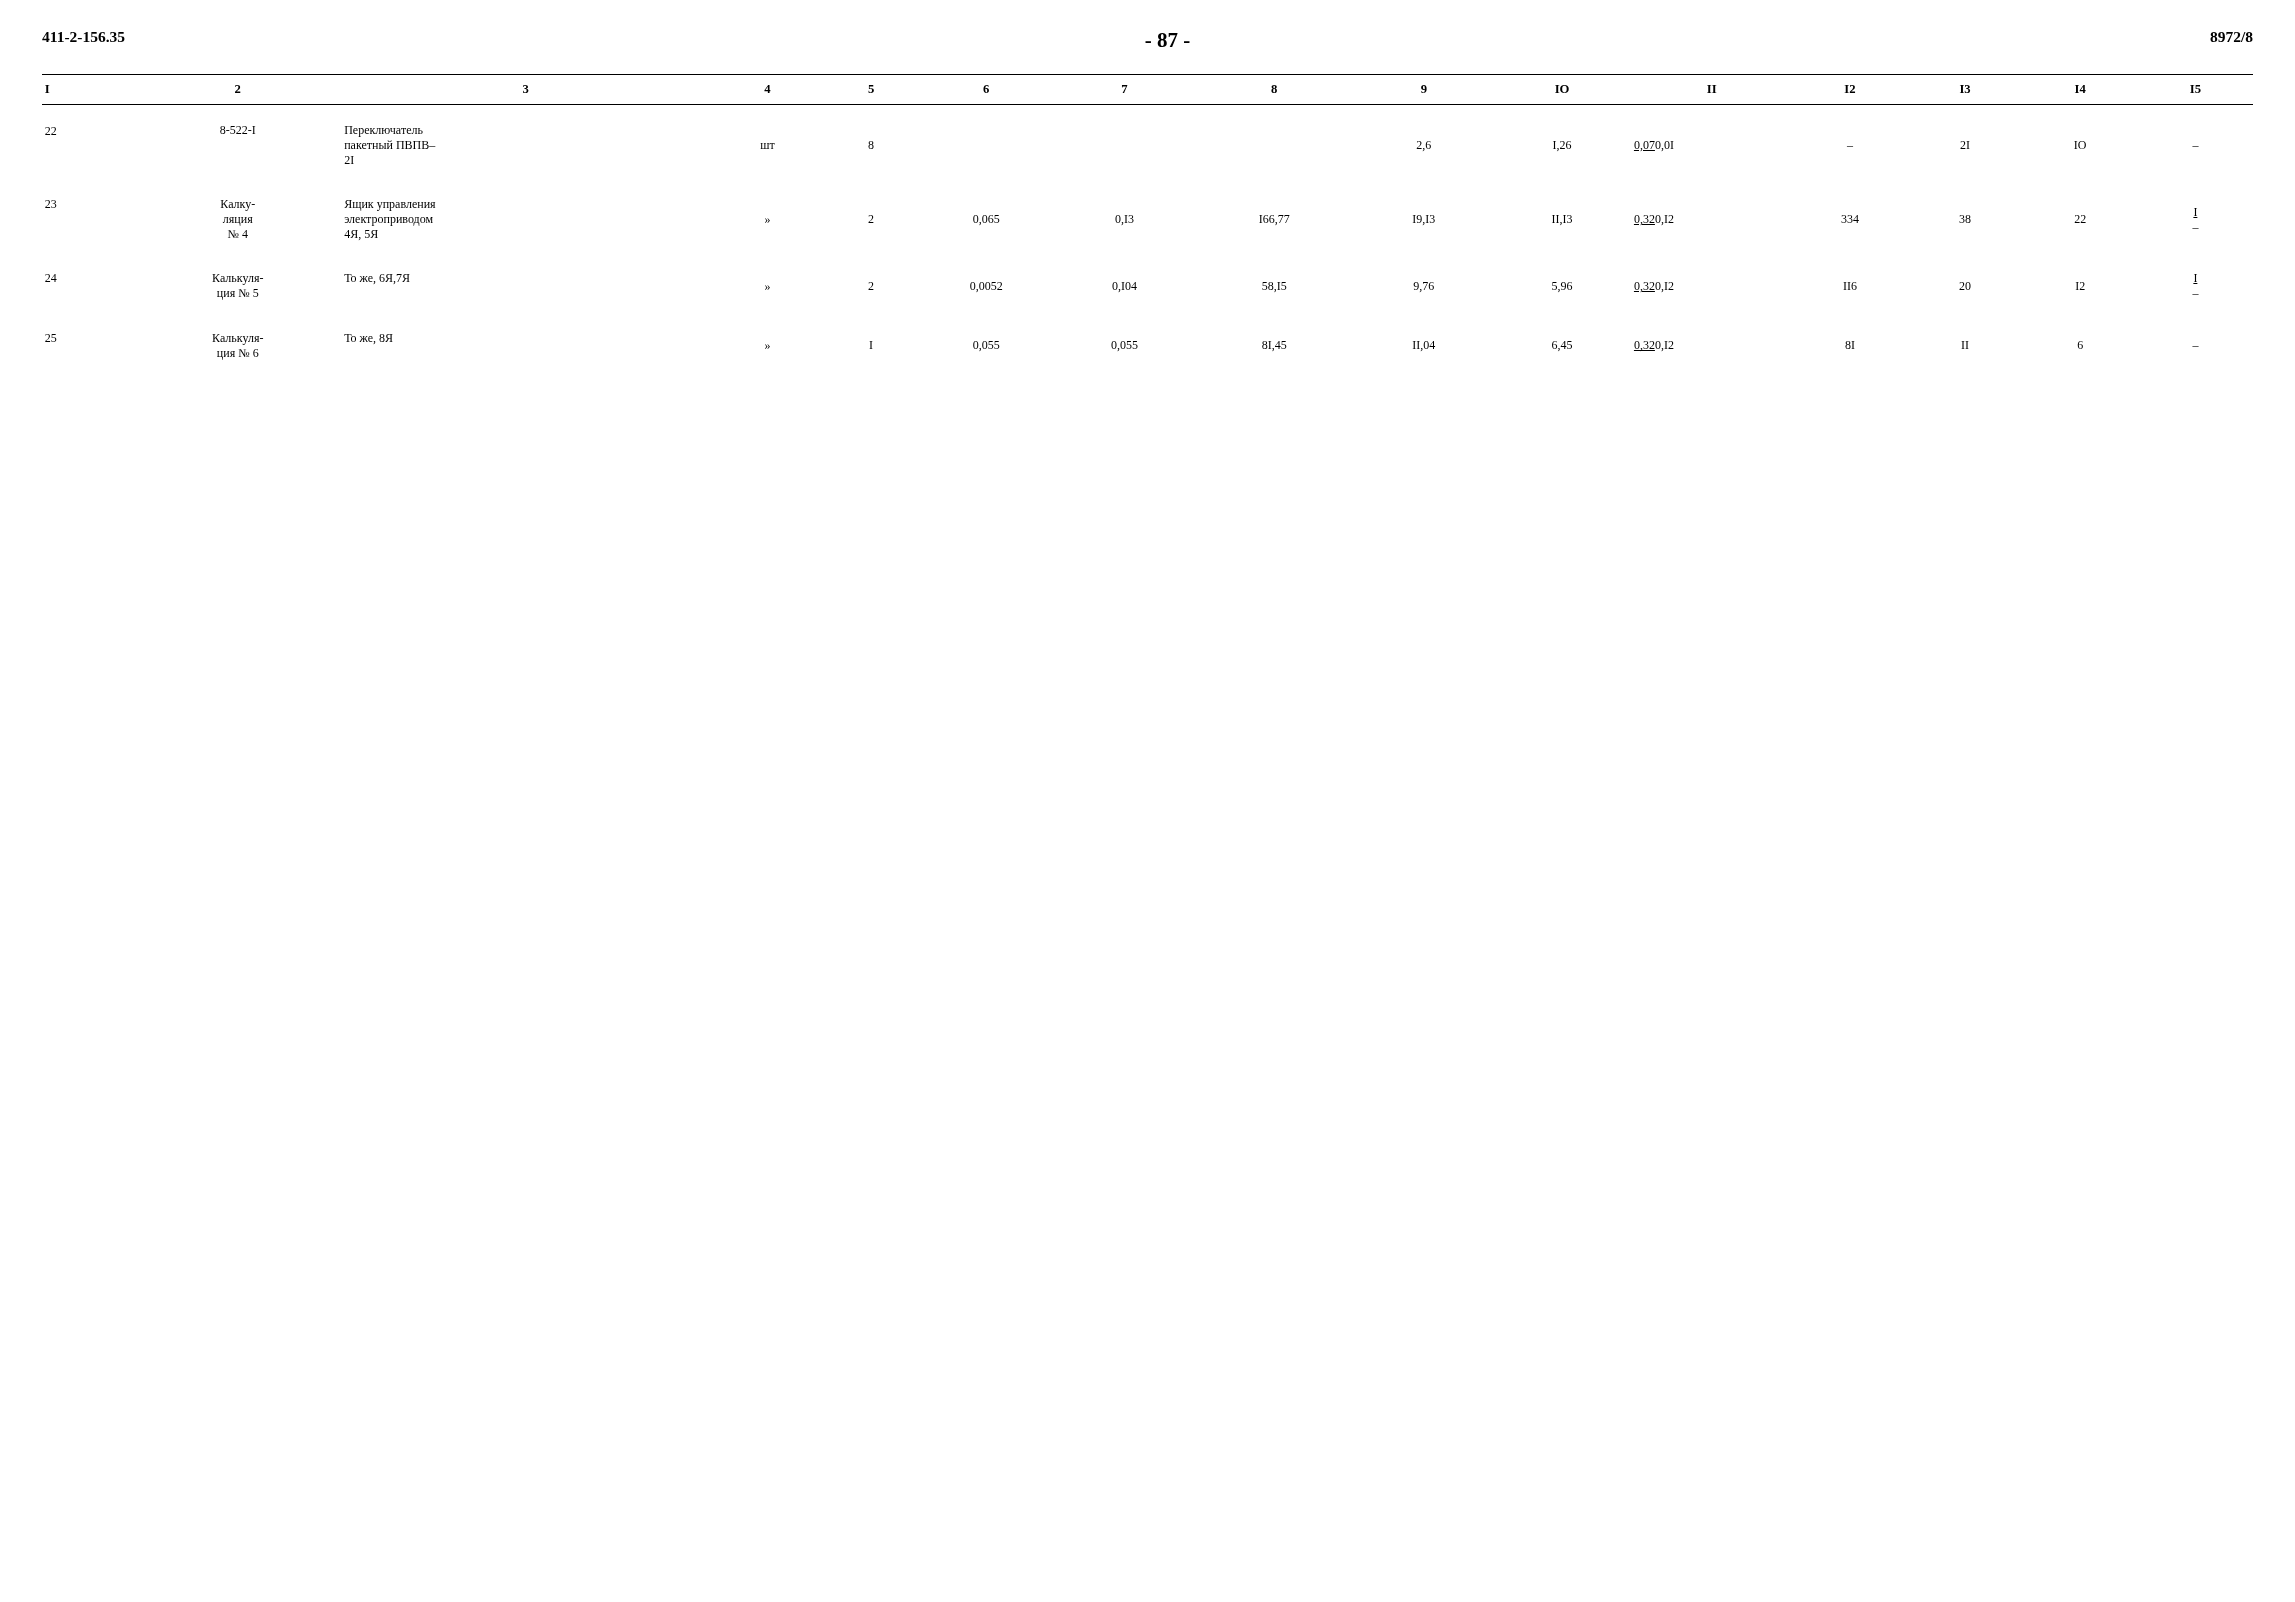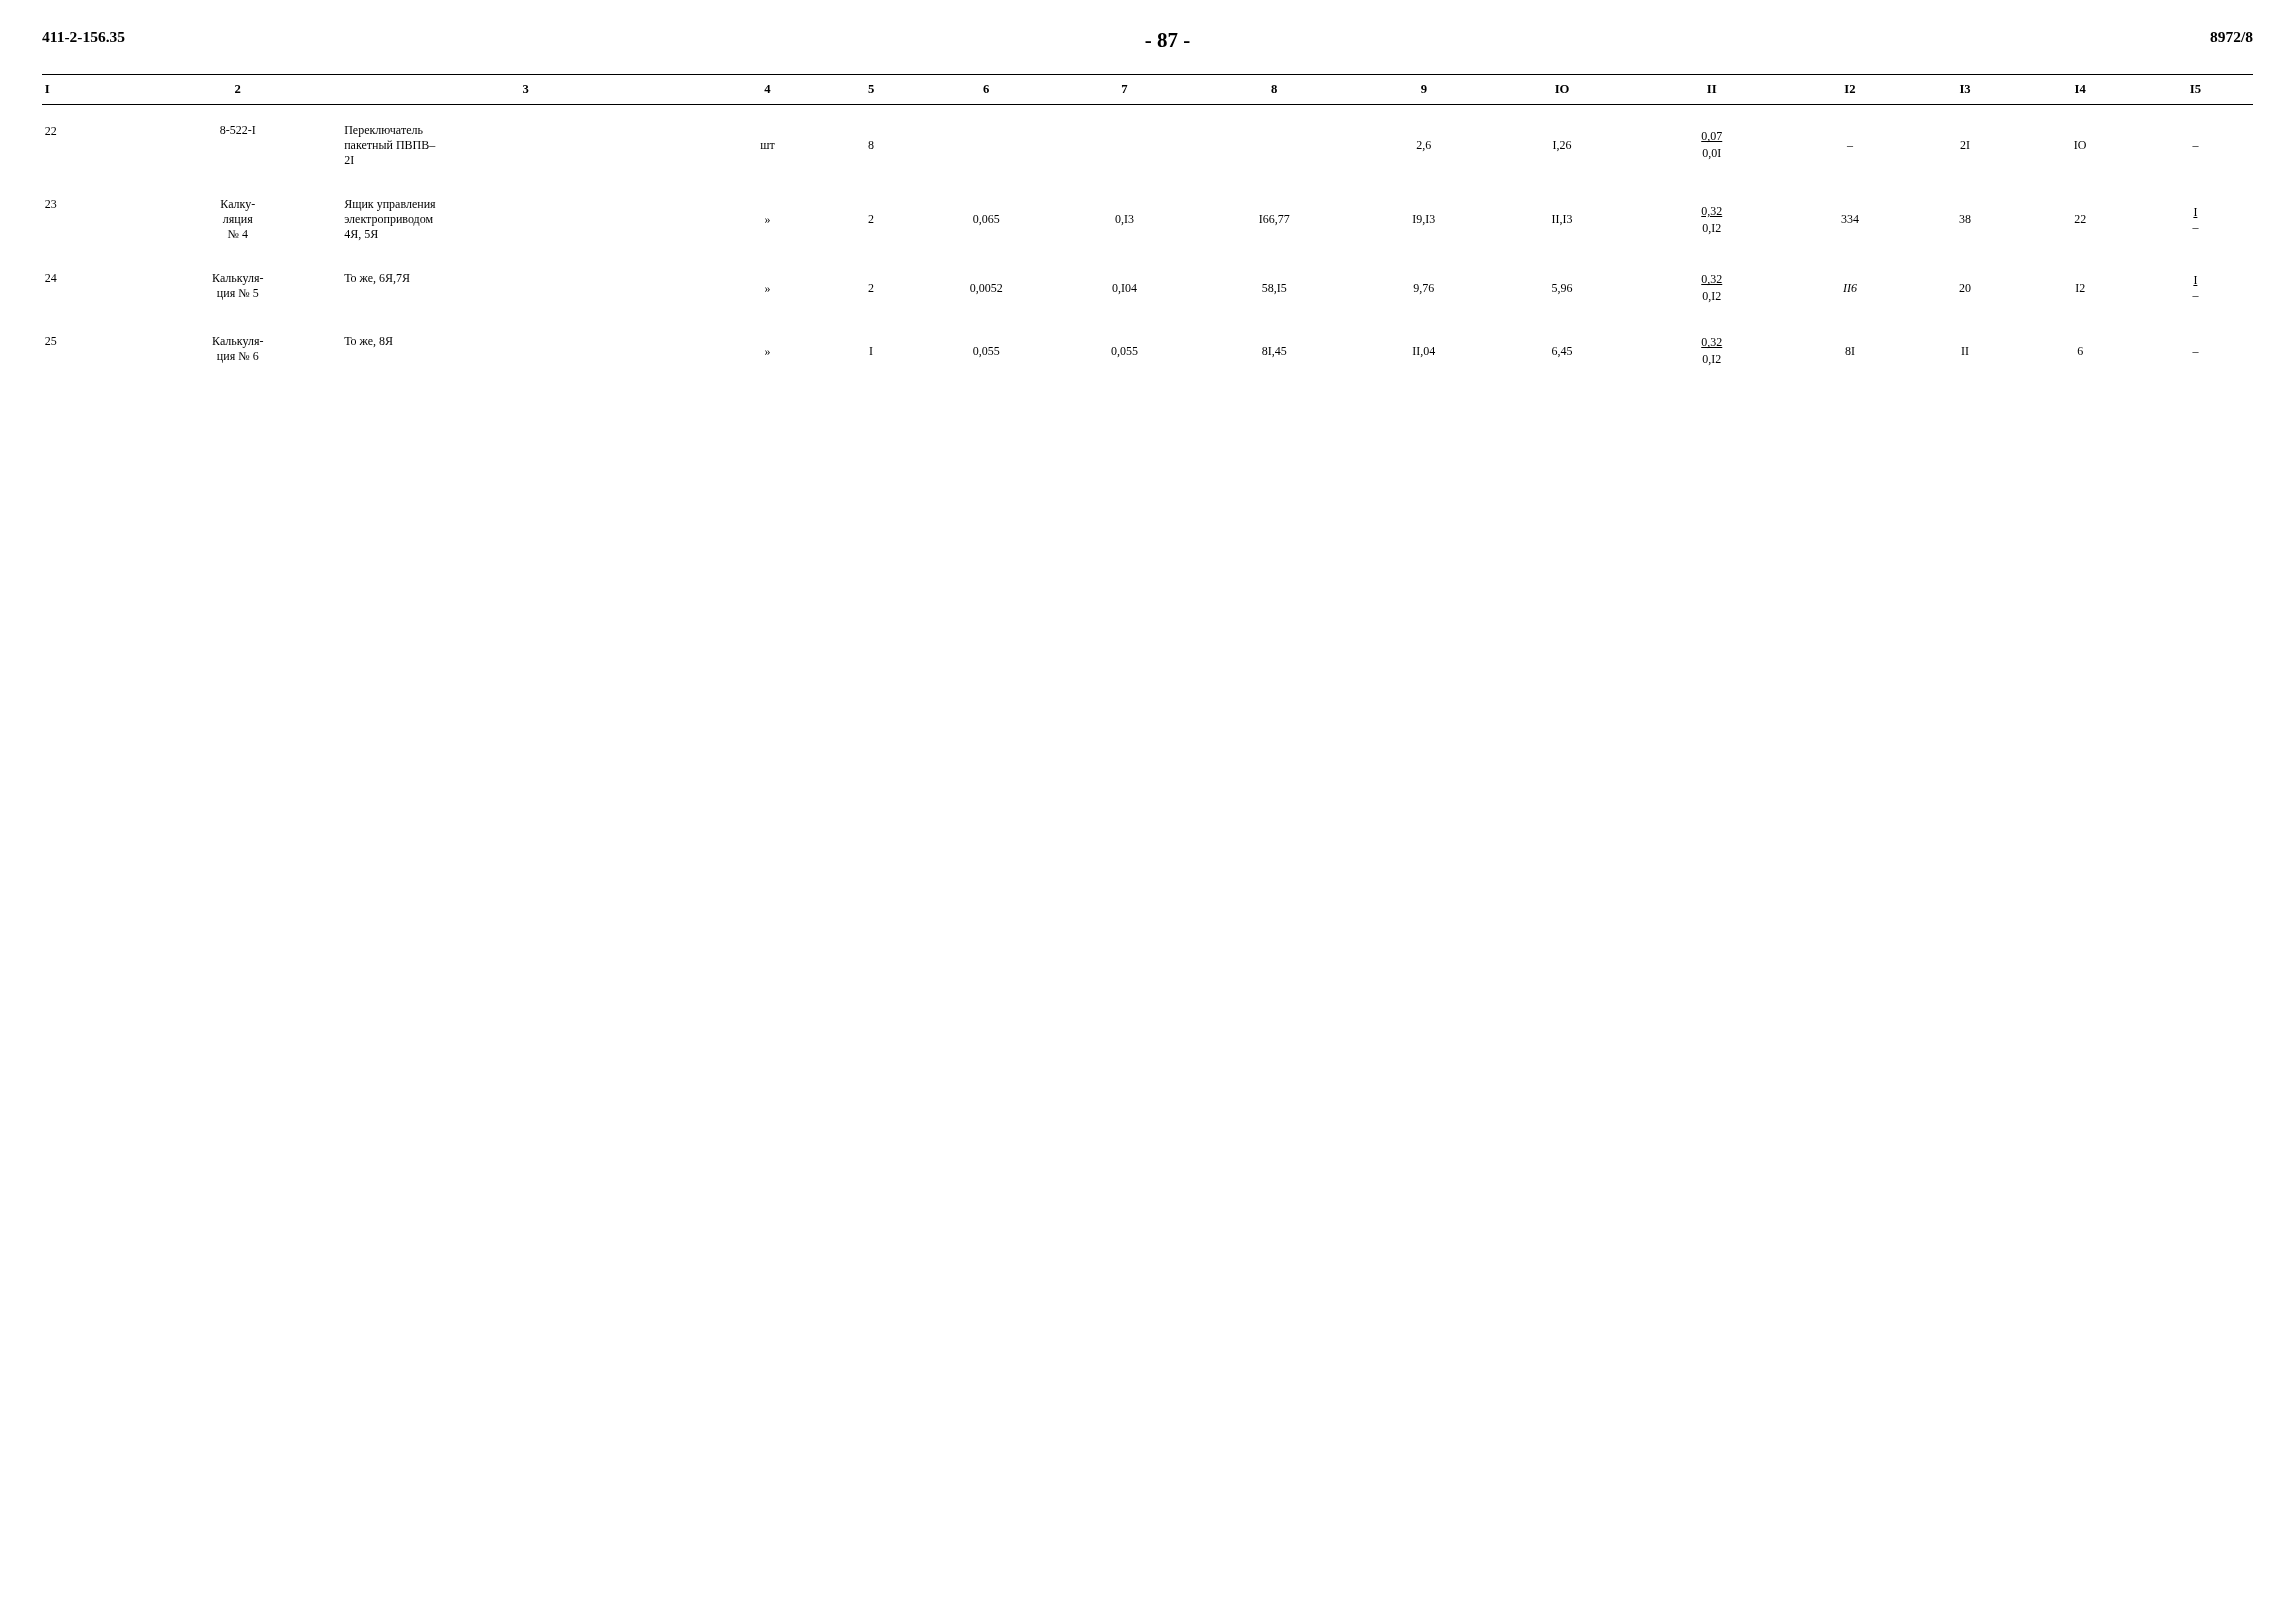--- a/index.html
+++ b/index.html
@@ -86,21 +86,21 @@
     .col-13 { width: 5%; text-align: center; }
     .col-14 { width: 5%; text-align: center; }
     .col-15 { width: 5%; text-align: center; margin-top: 13px; }
 
     .row-separator {
       height: 14px;
     }
 
     .stacked-val {
       display: flex;
-      flex-direction: column;
+      flex-direction: row;
       align-items: center;
       line-height: 1.4;
     }
 
     .stacked-val .top-val {
       text-decoration: underline;
     }
 
     .row-num-cell {
       vertical-align: top;
@@ -236,21 +236,21 @@
         <td class="col-7" style="text-align:center; vertical-align:middle;">0,I04</td>
         <td class="col-8" style="text-align:center; vertical-align:middle;">58,I5</td>
         <td class="col-9" style="text-align:center; vertical-align:middle;">9,76</td>
         <td class="col-10" style="text-align:center; vertical-align:middle;">5,96</td>
         <td class="col-11" style="text-align:center; vertical-align:middle;">
           <div class="stacked-val">
             <span class="top-val">0,32</span>
             <span>0,I2</span>
           </div>
         </td>
-        <td class="col-12" style="text-align:center; vertical-align:middle;font-style:italic;">II6</td>
+        <td class="col-12" style="text-align:center; vertical-align:middle;">II6</td>
         <td class="col-13" style="text-align:center; vertical-align:middle;">20</td>
         <td class="col-14" style="text-align:center; vertical-align:middle;">I2</td>
         <td class="col-15" style="text-align:center; vertical-align:middle;">
           <div class="col-15-val">
             <span class="top" style="text-decoration:underline;">I</span>
             <span>–</span>
           </div>
         </td>
       </tr>
 

